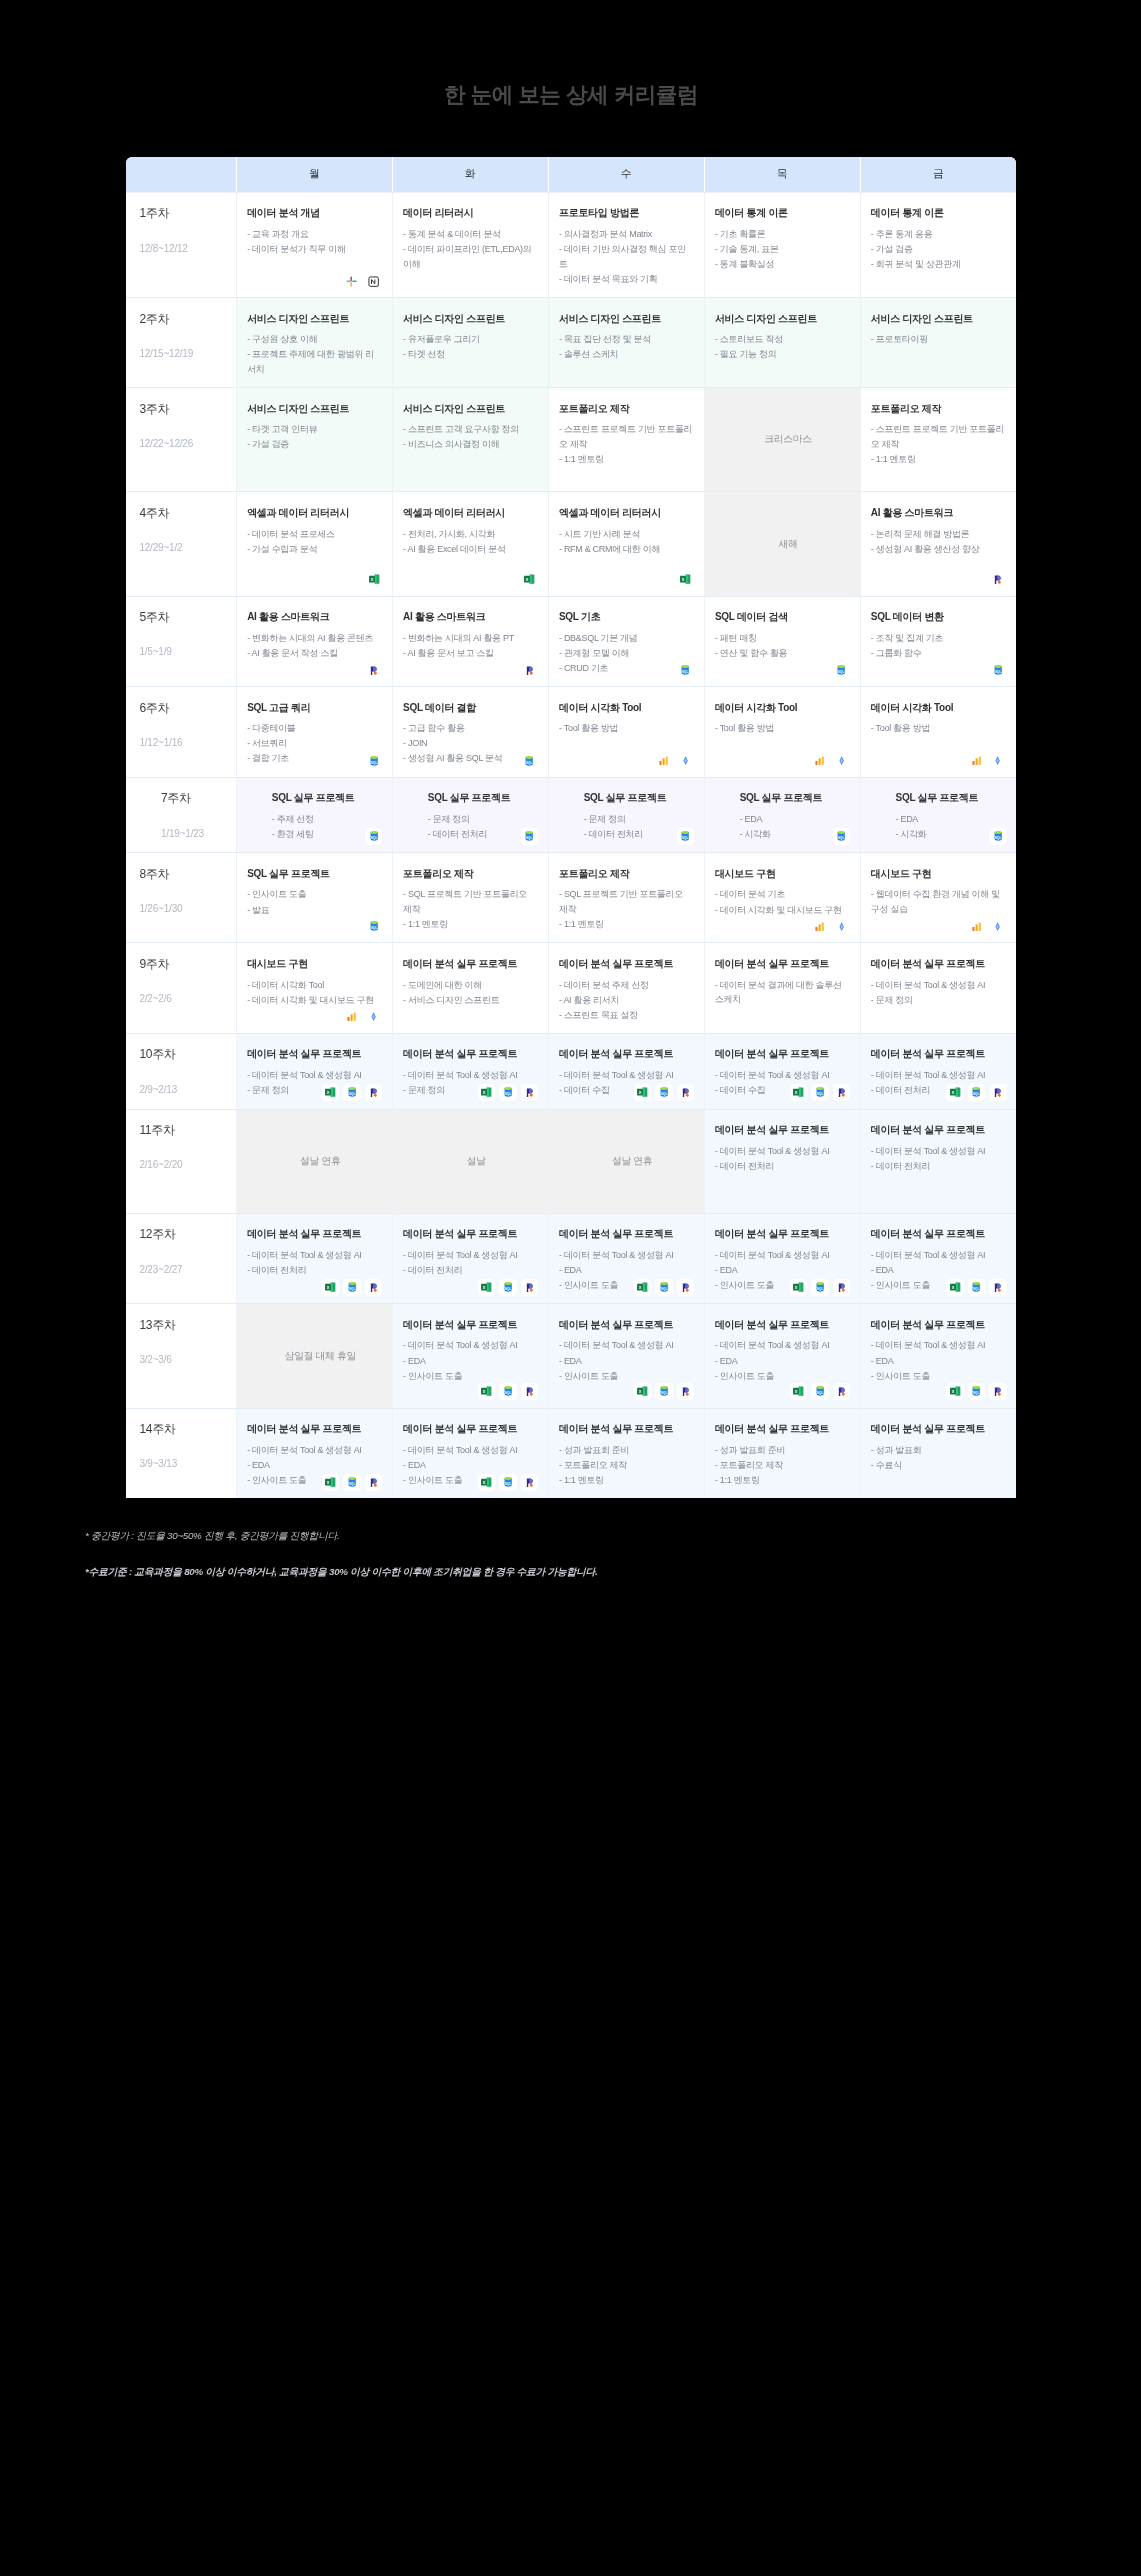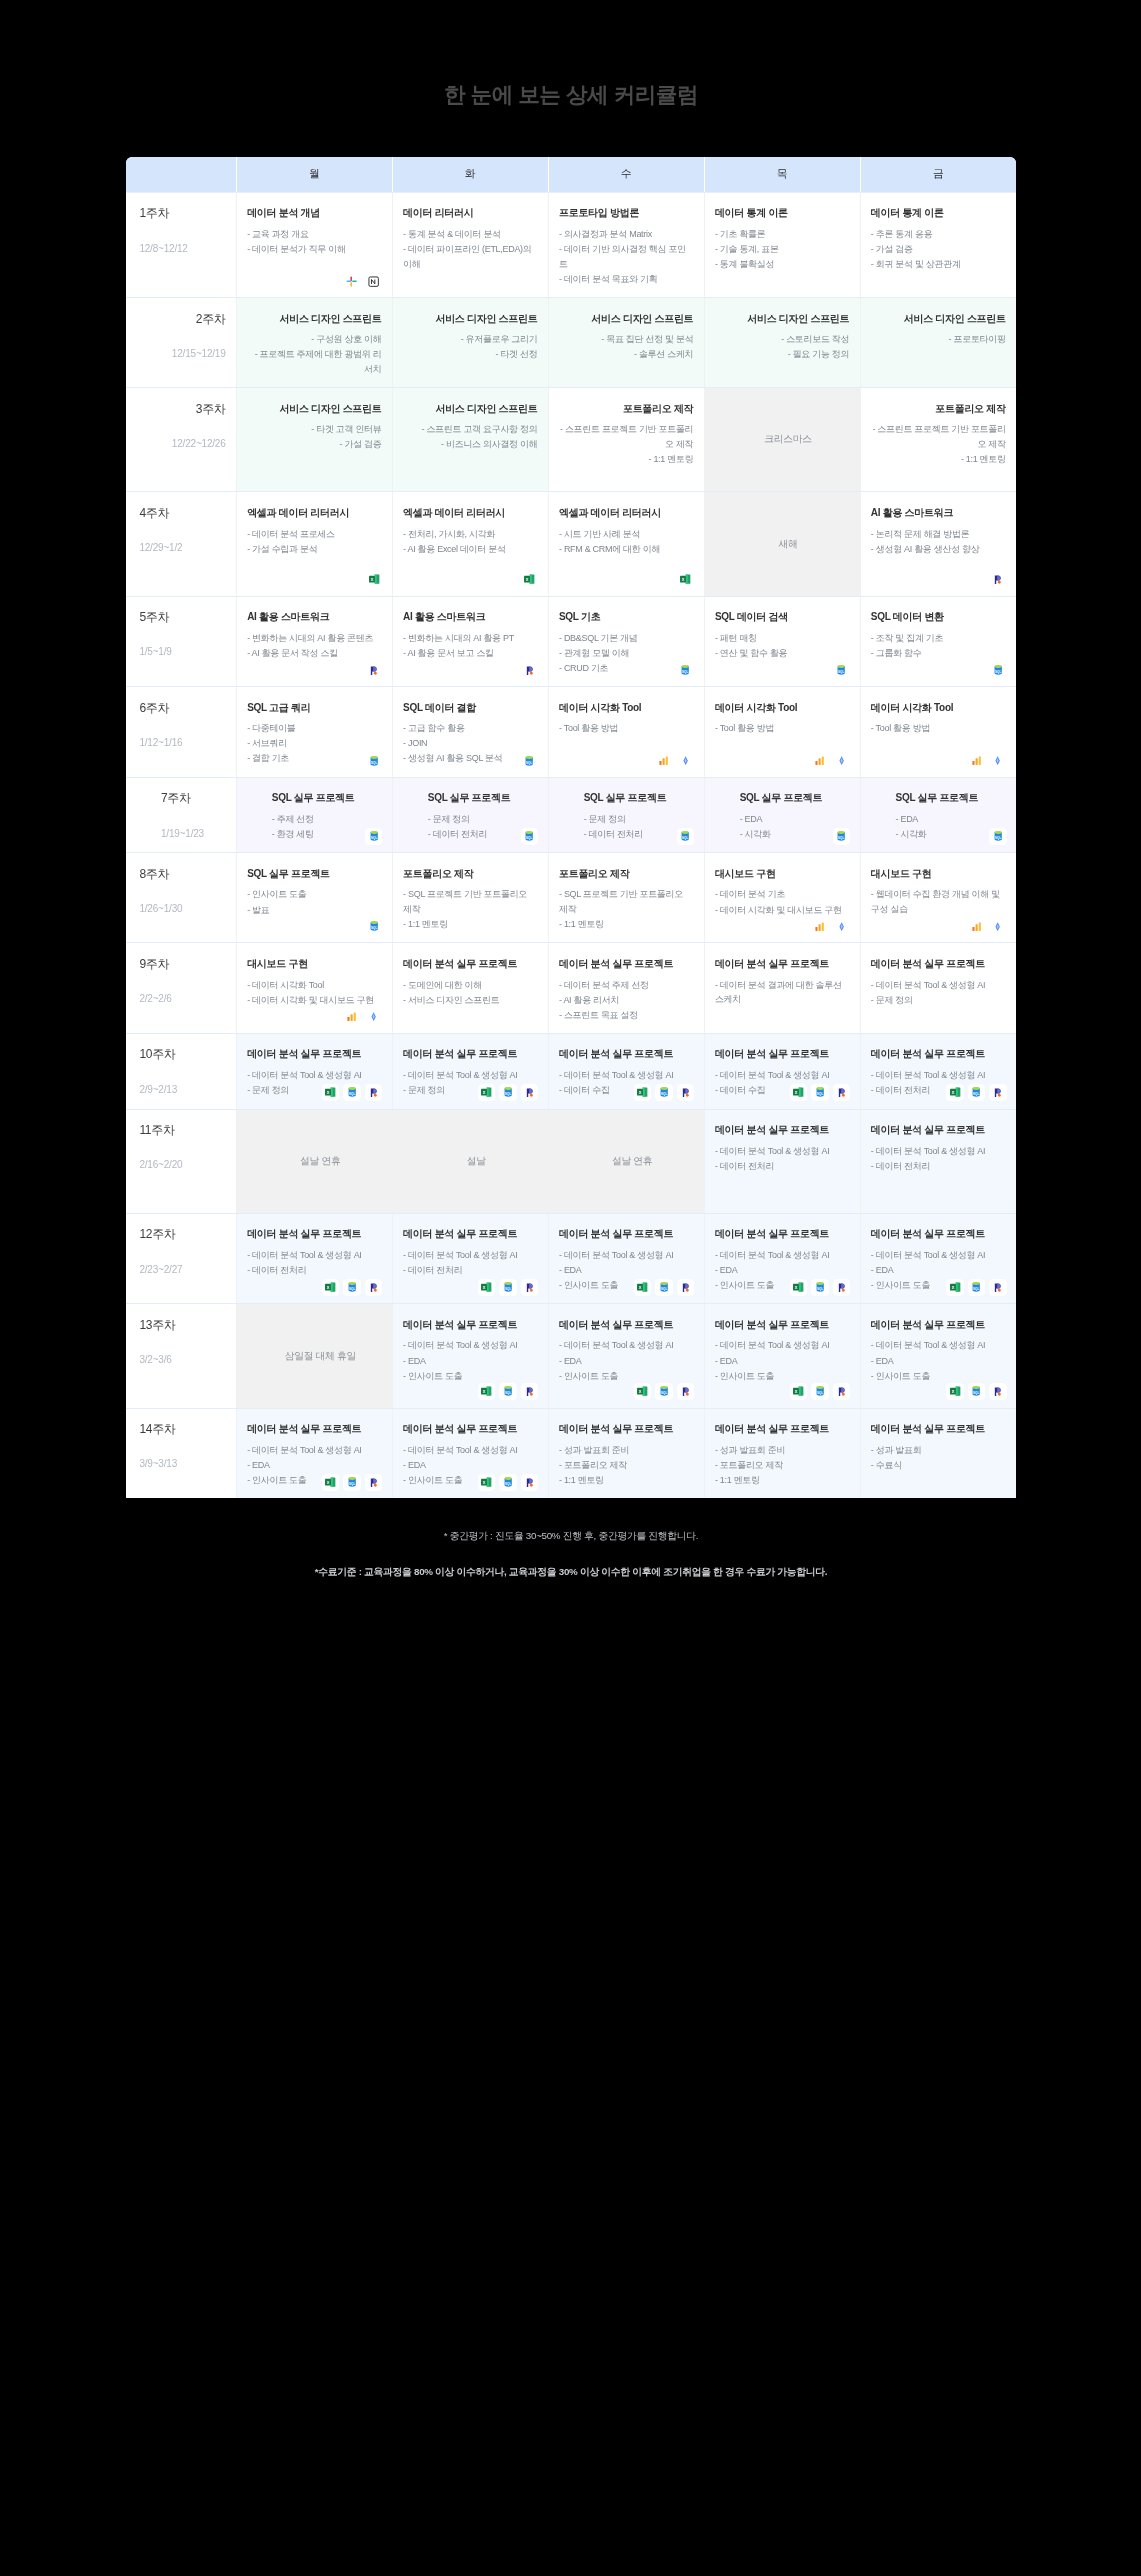--- a/index.html
+++ b/index.html
@@ -101,21 +101,21 @@
     font-size:9.8px;
     color:#8b8f97;
     letter-spacing:-0.3px;
     margin-left:12px;
   }
   td.holidaycell{background:#f1f1f1 !important;padding:0;}
   td.holidaycell .holiday{padding:20.6px 5.2px;}
 
   
   tr.tint-white td{background:#ffffff;}
-  tr.tint-mint  td{background:#f2fbf7;text-align:right;}
+  tr.tint-mint  td{background:#f2fbf7;}
   tr.tint-lilac td{background:#f7f5fd;padding-left:35px;}
   tr.tint-blue  td{background:#f3f8fe;}
 
   .icons{
     position:absolute;
     right:9.3px;
     bottom:7.2px;
     display:flex;
     gap:4.1px;
     align-items:center;
@@ -124,21 +124,21 @@
     width:17.5px;height:17.5px;
     border-radius:4.6px;
     background:#ffffff;
     display:flex;align-items:center;justify-content:center;
     box-shadow:0 0 0 0 rgba(0,0,0,0);
   }
   .ico svg{display:block;}
 
   .footer{
     padding:32px 0 36px 0;
-    text-align:center;
+    font-style:italic;
   }
   .footer p{
     margin:0 0 23px 0;
     color:#c9ccd2;
     font-size:9.8px;
     letter-spacing:-0.3px;
     font-weight:700;
   }
   .footer p.thin{font-weight:400;color:#bfc3ca;}
   .footer p:last-child{margin-bottom:0;}

